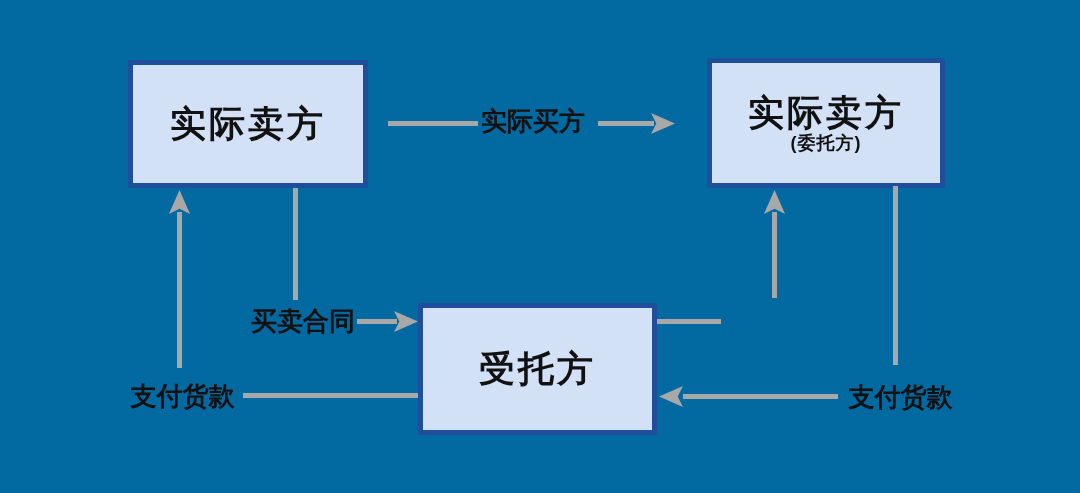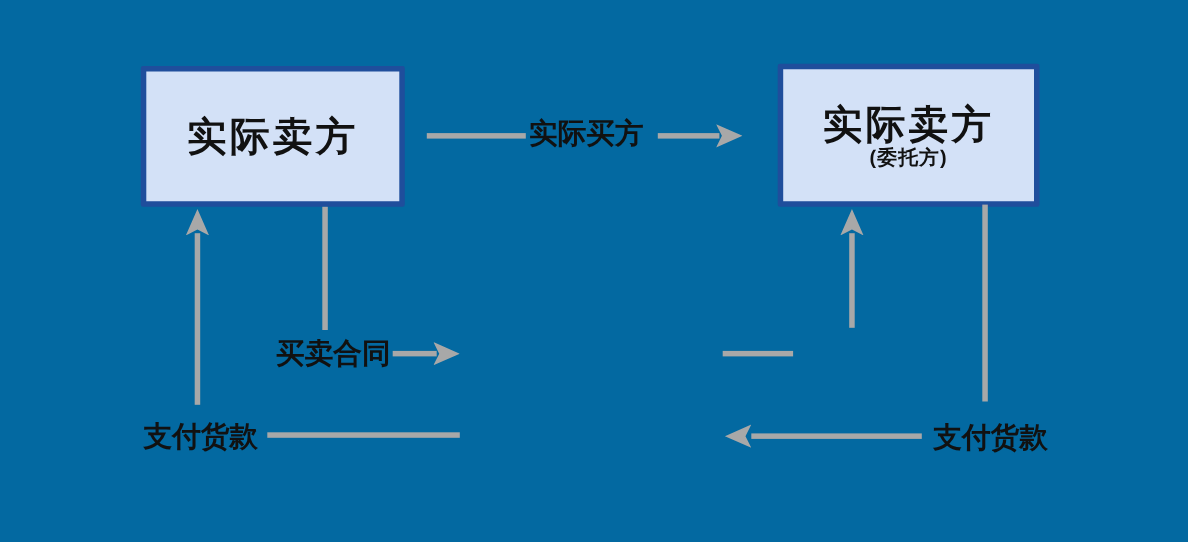--- a/index.html
+++ b/index.html
@@ -74,20 +74,23 @@
 
   <div class="node" style="left:128px; top:60px; width:240px; height:128px;">
     <div class="node-label">实际卖方</div>
   </div>
 
   <div class="node" style="left:707px; top:58px; width:238px; height:130px;">
     <div class="node-label">实际卖方</div>
     <div class="node-sublabel">(委托方)</div>
   </div>
 
+  <div class="node" style="left:418px; top:303px; width:239px; height:132px;">
+    <div class="node-label">受托方</div>
+  </div>
 
   <div class="h-line" style="left:388px; top:121px; width:90px;"></div>
   <div class="edge-label" style="left:468px; top:107px; width:130px;">实际买方</div>
   <div class="h-line" style="left:598px; top:121px; width:56px;"></div>
   <div class="ah ah-right" style="left:651px; top:112px;"></div>
 
   <div class="v-line" style="left:293px; top:188px; height:112px;"></div>
   <div class="edge-label" style="left:243px; top:307px; width:120px;">买卖合同</div>
   <div class="h-line" style="left:357px; top:319px; width:40px;"></div>
   <div class="ah ah-right" style="left:394px; top:310px;"></div>

